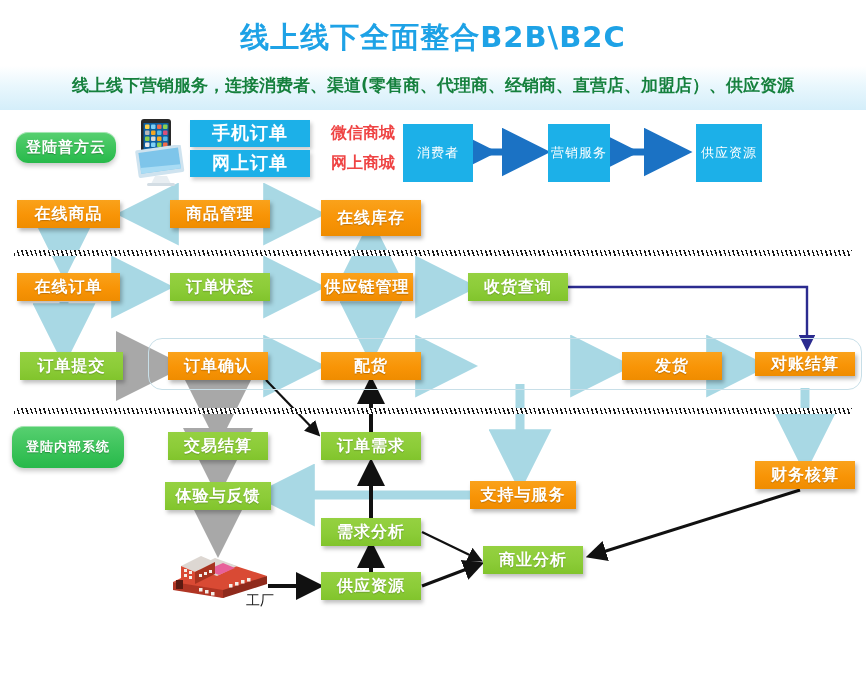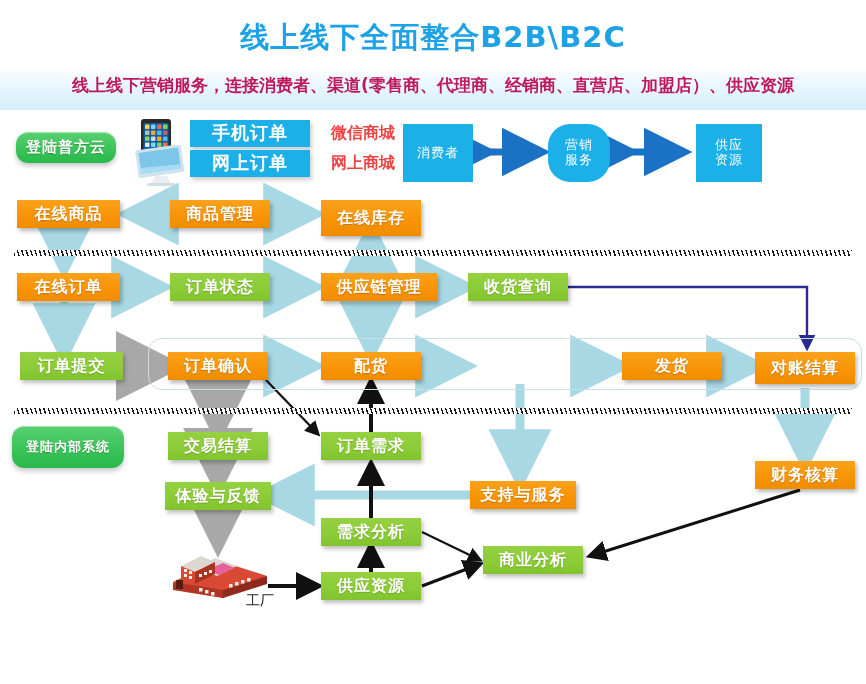--- a/index.html
+++ b/index.html
@@ -53,21 +53,21 @@
     width: 866px; height: 44px;
     background: linear-gradient(to bottom, #ffffff 0%, #e9f7fd 45%, #d4eefa 100%);
   }
   .subtitle {
     position: absolute;
     left: 0; top: 74px;
     width: 866px;
     text-align: center;
     font-size: 17px;
     font-weight: bold;
-    color: #be185d;
+    color: #15803d;
     letter-spacing: 0px;
   }
   
   .pill {
     border-radius: 12px;
     background: linear-gradient(to bottom, #58d071 0%, #3ec45c 50%, #27b94a 100%);
     box-shadow: 0 3px 5px rgba(0,0,0,0.22), inset 0 1px 0 rgba(255,255,255,0.45);
     font-size: 15px;
     text-shadow: 0 1px 1px rgba(0,0,0,0.25);
   }
@@ -304,44 +304,44 @@
   <div class="factory-label" style="left:246px; top:592px;">工厂</div>
 
   <div class="node cyan" style="left:190px; top:120px; width:120px; height:27px;">手机订单</div>
   <div class="node cyan" style="left:190px; top:150px; width:120px; height:27px;">网上订单</div>
 
   <div class="plaintext" style="left:320px; top:120px; width:86px; height:27px;">微信商城</div>
   <div class="plaintext" style="left:320px; top:150px; width:86px; height:27px;">网上商城</div>
 
   <div class="node cyan-flat" style="left:403px; top:124px; width:70px; height:58px;">消费者</div>
 
-  <div class="node cyan-flat" style="left:548px; top:124px; width:62px; height:58px; flex-direction:column;border-radius:22px;">
+  <div class="node cyan-flat" style="left:548px; top:124px; width:62px; height:58px; flex-direction:row;">
     <span>营销</span>
     <span>服务</span>
   </div>
 
-  <div class="node cyan-flat" style="left:696px; top:124px; width:66px; height:58px; flex-direction:column;">
+  <div class="node cyan-flat" style="left:696px; top:124px; width:66px; height:58px; flex-direction:row;">
     <span>供应</span>
     <span>资源</span>
   </div>
 
   <div class="node orange" style="left:17px; top:200px; width:103px; height:28px;">在线商品</div>
   <div class="node orange" style="left:170px; top:200px; width:100px; height:28px;">商品管理</div>
   <div class="node orange" style="left:321px; top:200px; width:100px; height:36px;">在线库存</div>
 
   <div class="node orange" style="left:17px; top:273px; width:103px; height:28px;">在线订单</div>
   <div class="node green" style="left:170px; top:273px; width:100px; height:28px;">订单状态</div>
-  <div class="node orange" style="left:321px; top:273px; width:116px; height:28px;">供应链管理</div>
+  <div class="node orange" style="left:321px; top:273px; width:92px; height:28px;">供应链管理</div>
   <div class="node green" style="left:468px; top:273px; width:100px; height:28px;">收货查询</div>
 
   <div class="node green" style="left:20px; top:352px; width:103px; height:28px;">订单提交</div>
   <div class="node orange" style="left:168px; top:352px; width:100px; height:28px;">订单确认</div>
   <div class="node orange" style="left:321px; top:352px; width:100px; height:28px;">配货</div>
   <div class="node orange" style="left:622px; top:352px; width:100px; height:28px;">发货</div>
-  <div class="node orange" style="left:755px; top:352px; width:100px; height:32px;">对账结算</div>
+  <div class="node orange" style="left:755px; top:352px; width:100px; height:24px;">对账结算</div>
 
   <div class="node green" style="left:168px; top:432px; width:100px; height:28px;">交易结算</div>
   <div class="node green" style="left:321px; top:432px; width:100px; height:28px;">订单需求</div>
   <div class="node orange" style="left:755px; top:461px; width:100px; height:28px;">财务核算</div>
 
   <div class="node green" style="left:165px; top:482px; width:106px; height:28px;">体验与反馈</div>
   <div class="node orange" style="left:470px; top:481px; width:106px; height:28px;">支持与服务</div>
 
   <div class="node green" style="left:321px; top:518px; width:100px; height:28px;">需求分析</div>
   <div class="node green" style="left:483px; top:546px; width:100px; height:28px;text-align:right;">商业分析</div>

